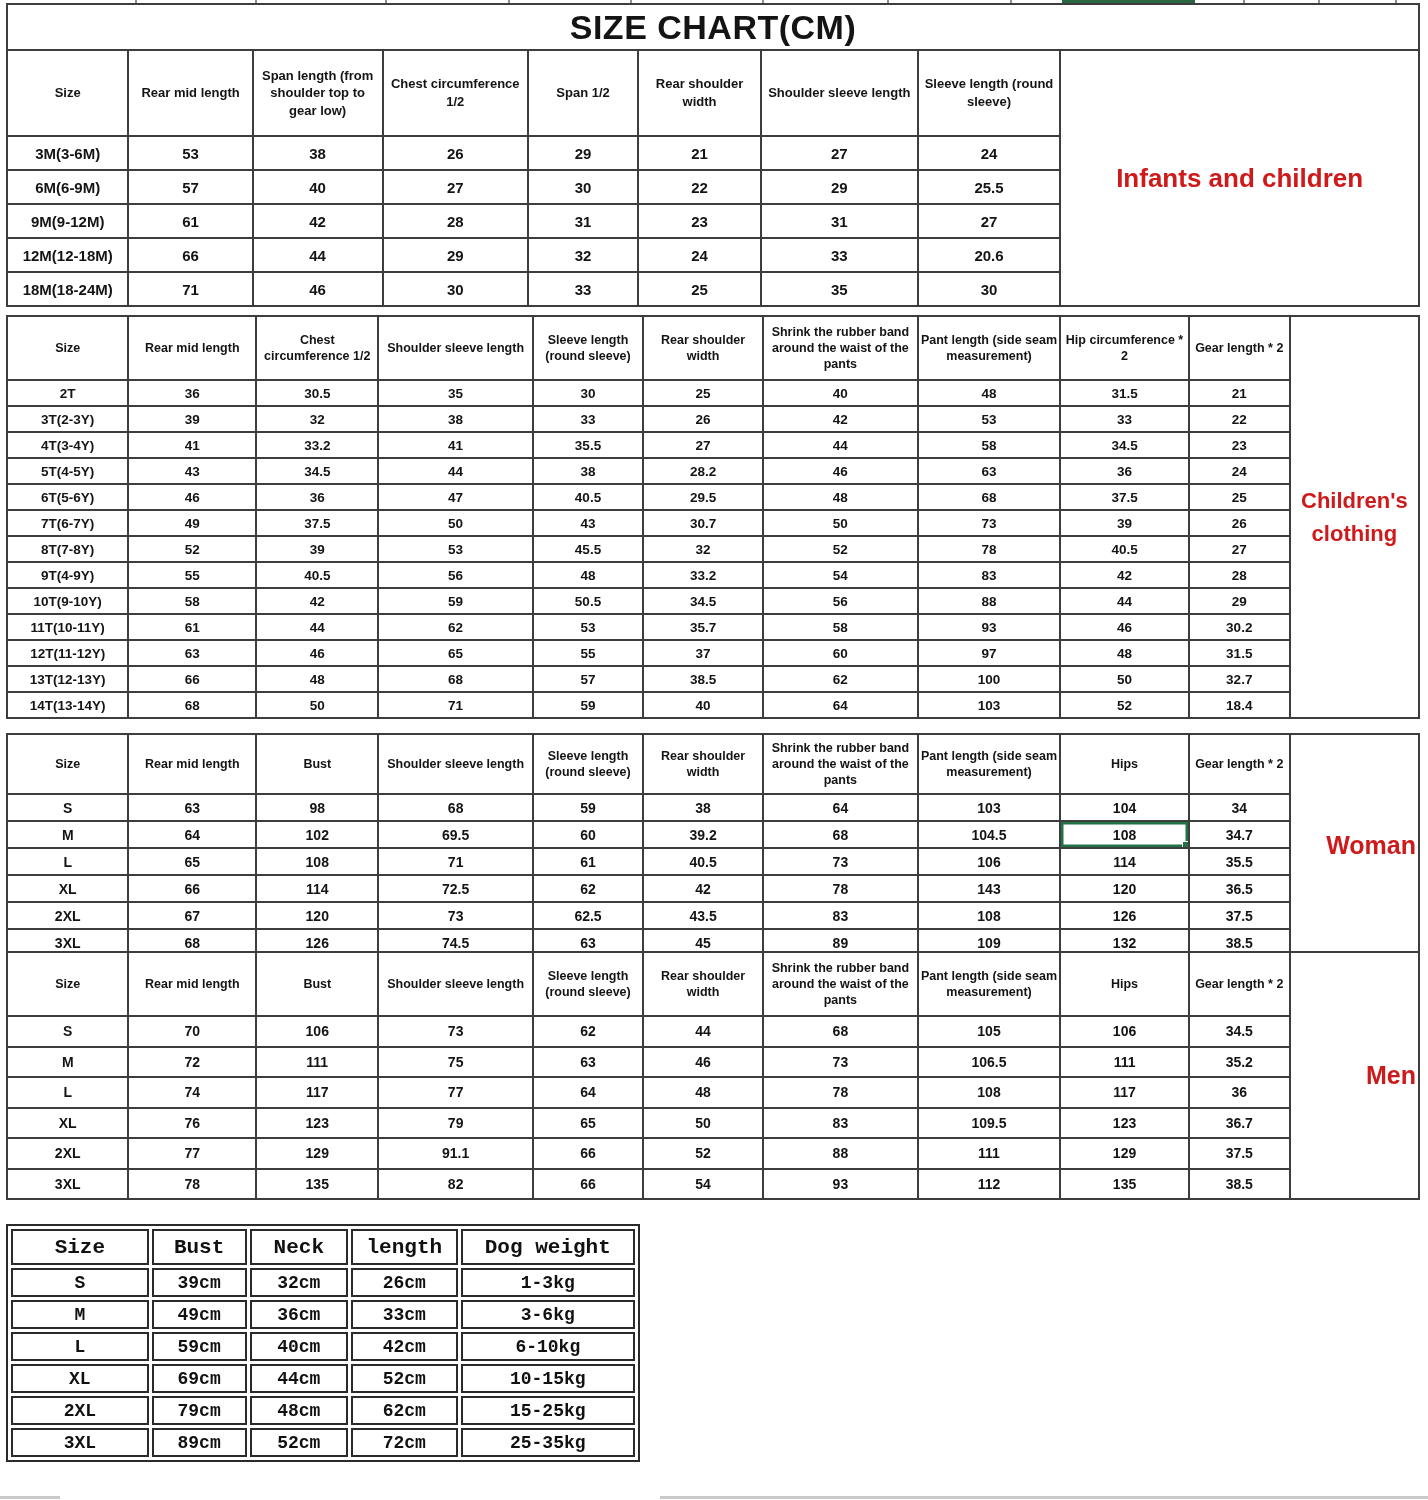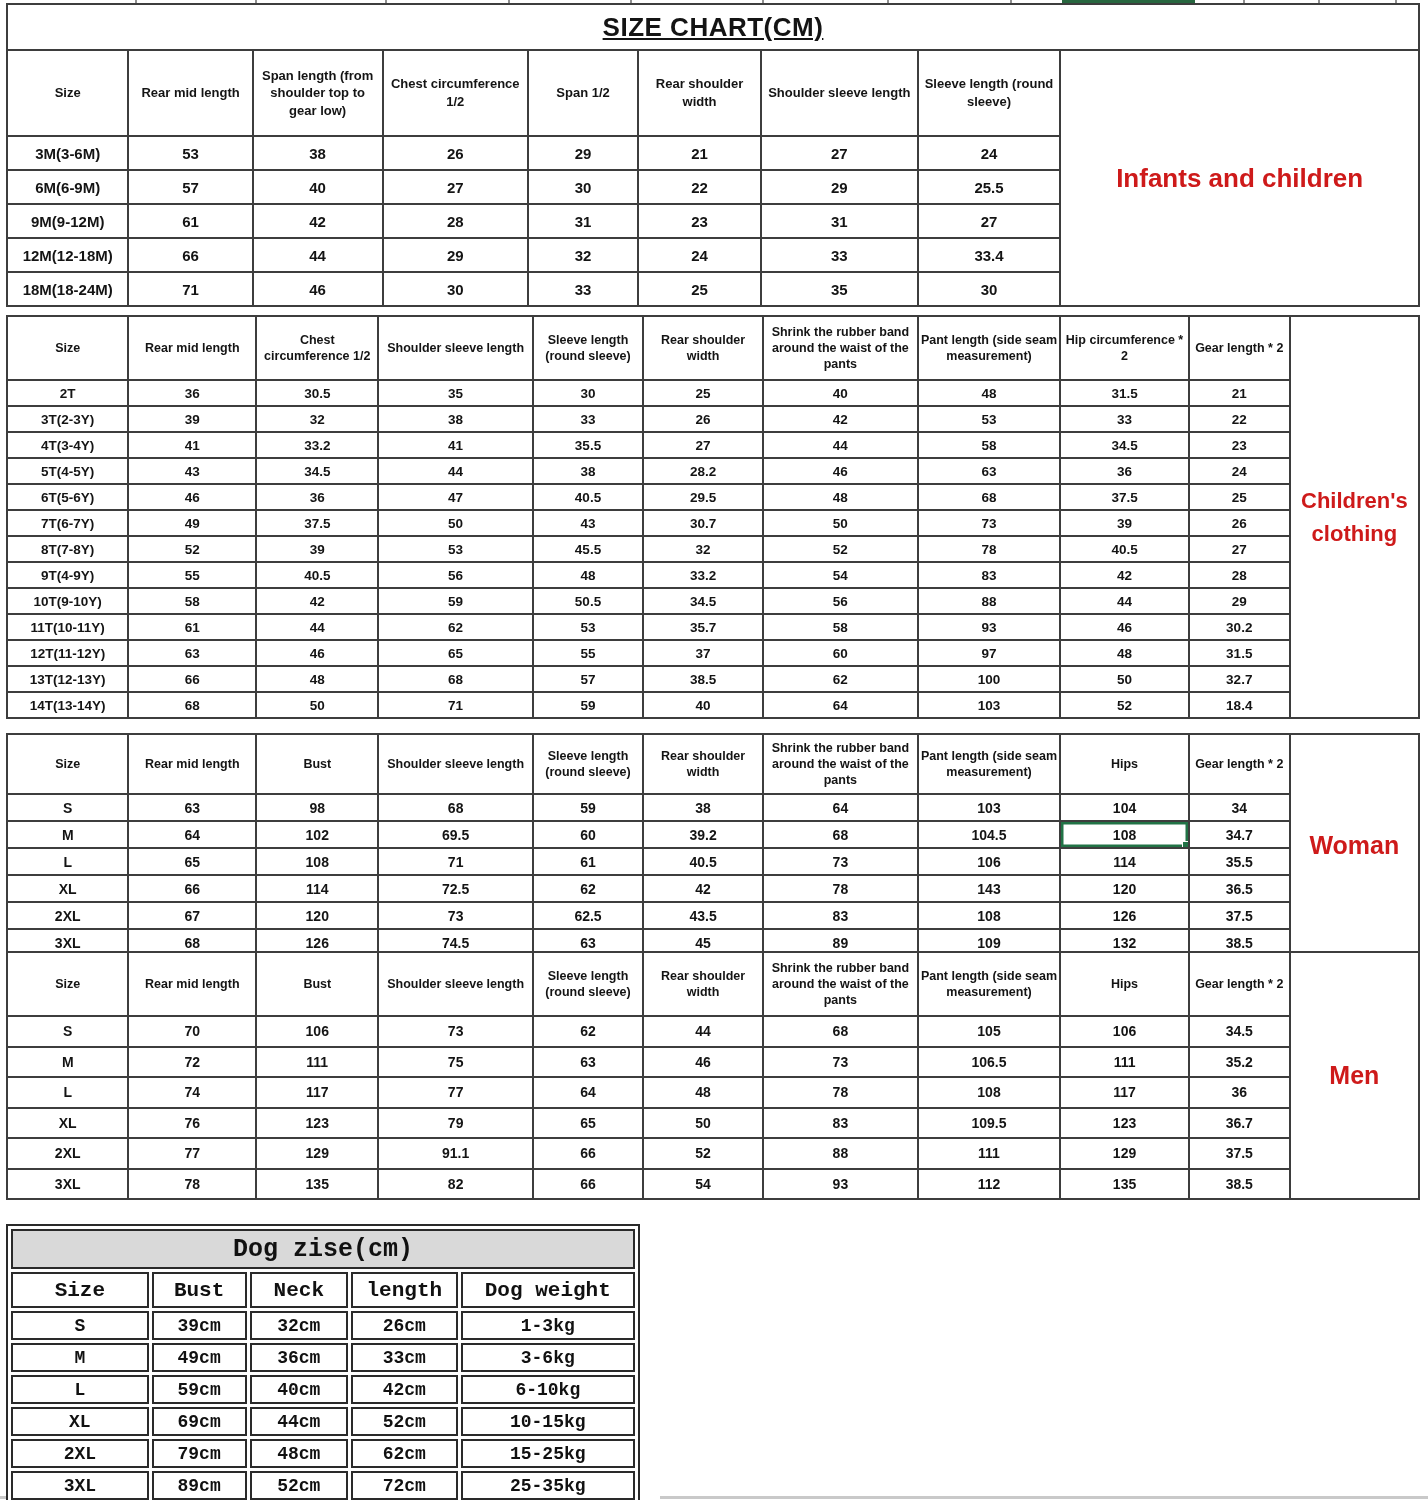--- a/index.html
+++ b/index.html
@@ -25,40 +25,40 @@
     border:2px solid #3d3d3d;
     text-align:center;
     vertical-align:middle;
     font-weight:bold;
     color:#141414;
     padding:0 2px;
     overflow:hidden;
   }
   
   .t1{left:6px;top:3px;width:1414px;}
-  .t1 .title{font-size:26px;height:44px;letter-spacing:0.5px;text-decoration:underline;}
+  .t1 .title{font-size:34px;height:44px;letter-spacing:0.5px;}
   .t1 th{font-size:13px;height:84px;line-height:1.35;}
   .t1 tbody tr.d{height:34px;}
   .t1 td.data{font-size:15px;}
   .t1 td.side-label{font-size:26px;color:#ce1a1a;}
   
   .t2 th,.t3 th,.t4 th{font-size:12.5px;line-height:1.3;}
   .t2 th{height:62px;}
   .t3 th{height:58px;}
   .t4 th{height:62px;}
   .t2{left:6px;top:315px;width:1414px;}
   .t3{left:6px;top:733px;width:1414px;}
   .t4{left:6px;top:951px;width:1414px;}
   .t2 tbody tr.d{height:26px;}
   .t3 tbody tr.d{height:27px;}
   .t4 tbody tr.d{height:30.5px;}
   .t2 td.data{font-size:13.5px;}
   .t3 td.data,.t4 td.data{font-size:14px;}
   .t2 td.side-label{font-size:22px;color:#ce1a1a;line-height:1.5;}
-  .t3 td.side-label,.t4 td.side-label{font-size:25px;color:#ce1a1a;}
+  .t3 td.side-label,.t4 td.side-label{font-size:25px;color:#ce1a1a;text-align:right;}
   .c-blue{color:#2e75b6;}
   .c-navy{color:#16365c;}
   .c-red{color:#b02a1e;}
   .c-black{color:#141414;}
   
   td.selected{box-shadow:inset 0 0 0 2.5px #217346;position:relative;}
   .handle{position:absolute;right:-4px;bottom:-4px;width:8px;height:8px;background:#217346;border:1.5px solid #ffffff;z-index:5;}
   
   table.dog{
     position:absolute;left:6px;top:1224px;width:634px;
@@ -156,21 +156,21 @@
           <td class="data">27</td>
         </tr>
         <tr class="d">
           <td class="data">12M(12-18M)</td>
           <td class="data">66</td>
           <td class="data">44</td>
           <td class="data">29</td>
           <td class="data">32</td>
           <td class="data">24</td>
           <td class="data">33</td>
-          <td class="data">33.4</td>
+          <td class="data">20.6</td>
         </tr>
         <tr class="d">
           <td class="data">18M(18-24M)</td>
           <td class="data">71</td>
           <td class="data">46</td>
           <td class="data">30</td>
           <td class="data">33</td>
           <td class="data">25</td>
           <td class="data">35</td>
           <td class="data">30</td>
@@ -574,23 +574,20 @@
   <table class="dog" id="t5">
     <colgroup>
       <col style="width:22.5%">
         <col style="width:15.5%">
         <col style="width:16.1%">
       <col style="width:17.4%">
         <col style="width:28.5%">
     </colgroup>
     <tbody>
         <tr>
-          <td class="title" colspan="5">Dog zise(cm)</td>
-        </tr>
-        <tr>
           <th>Size</th>
           <th>Bust</th>
           <th>Neck</th>
           <th>length</th>
           <th>Dog weight</th>
         </tr>
         <tr class="d">
           <td>S</td>
           <td>39cm</td>
           <td>32cm</td>

